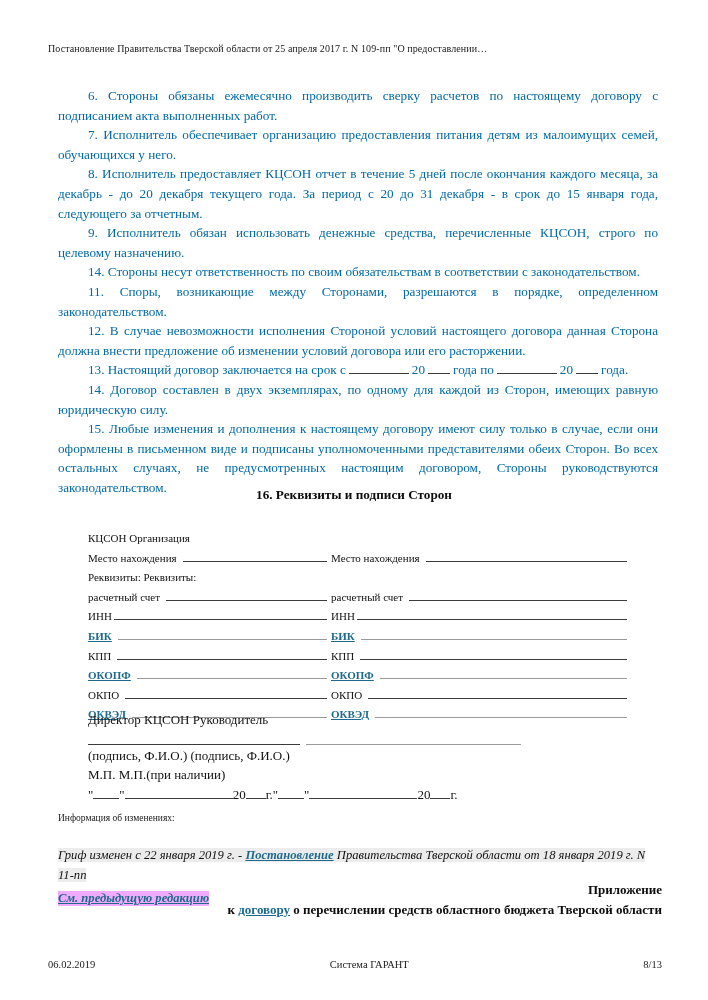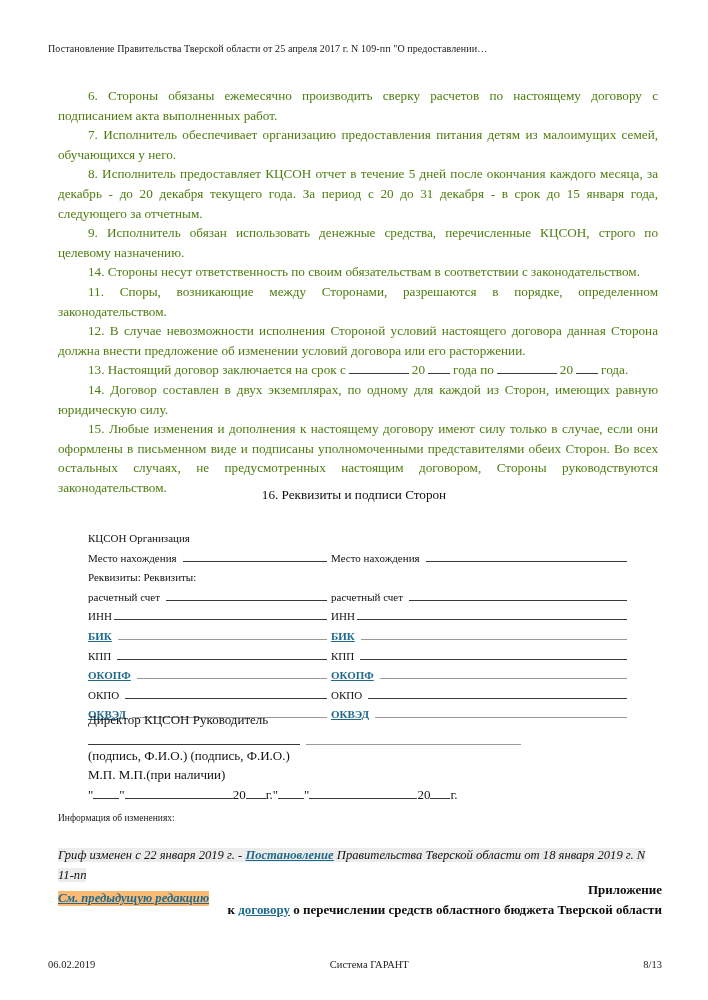--- a/index.html
+++ b/index.html
@@ -44,33 +44,33 @@
     top: 86px;
     left: 58px;
     width: 600px;
   }
   p.para {
     margin: 0 0 0 0;
     font-size: 13.2px;
     line-height: 19.6px;
     text-align: justify;
     text-indent: 30px;
-    color: #4d7c0f;
+    color: #0369a1;
   }
   p.para.nojust { text-align: left; }
 
   
   .section-title {
     position: absolute;
     top: 487px;
     left: 0;
     width: 708px;
     text-align: center;
     font-size: 13.2px;
-    font-weight: normal;
+    font-weight: bold;
     color: #0d0d0d;
   }
 
   
   .requisites {
     position: absolute;
     top: 529px;
     left: 88px;
     width: 570px;
     font-size: 11px;
@@ -163,21 +163,21 @@
     font-style: italic;
     cursor: pointer;
   }
   .prev-edition {
     margin-top: 6px;
     font-size: 12.6px;
     font-style: italic;
     font-weight: bold;
     color: #1f6a8c;
     text-decoration: underline;
-    background: #fdba74;
+    background: #f0abfc;
     display: inline-block;
     cursor: pointer;
   }
 
   
   .appendix {
     position: absolute;
     top: 880px;
     left: 48px;
     right: 46px;

